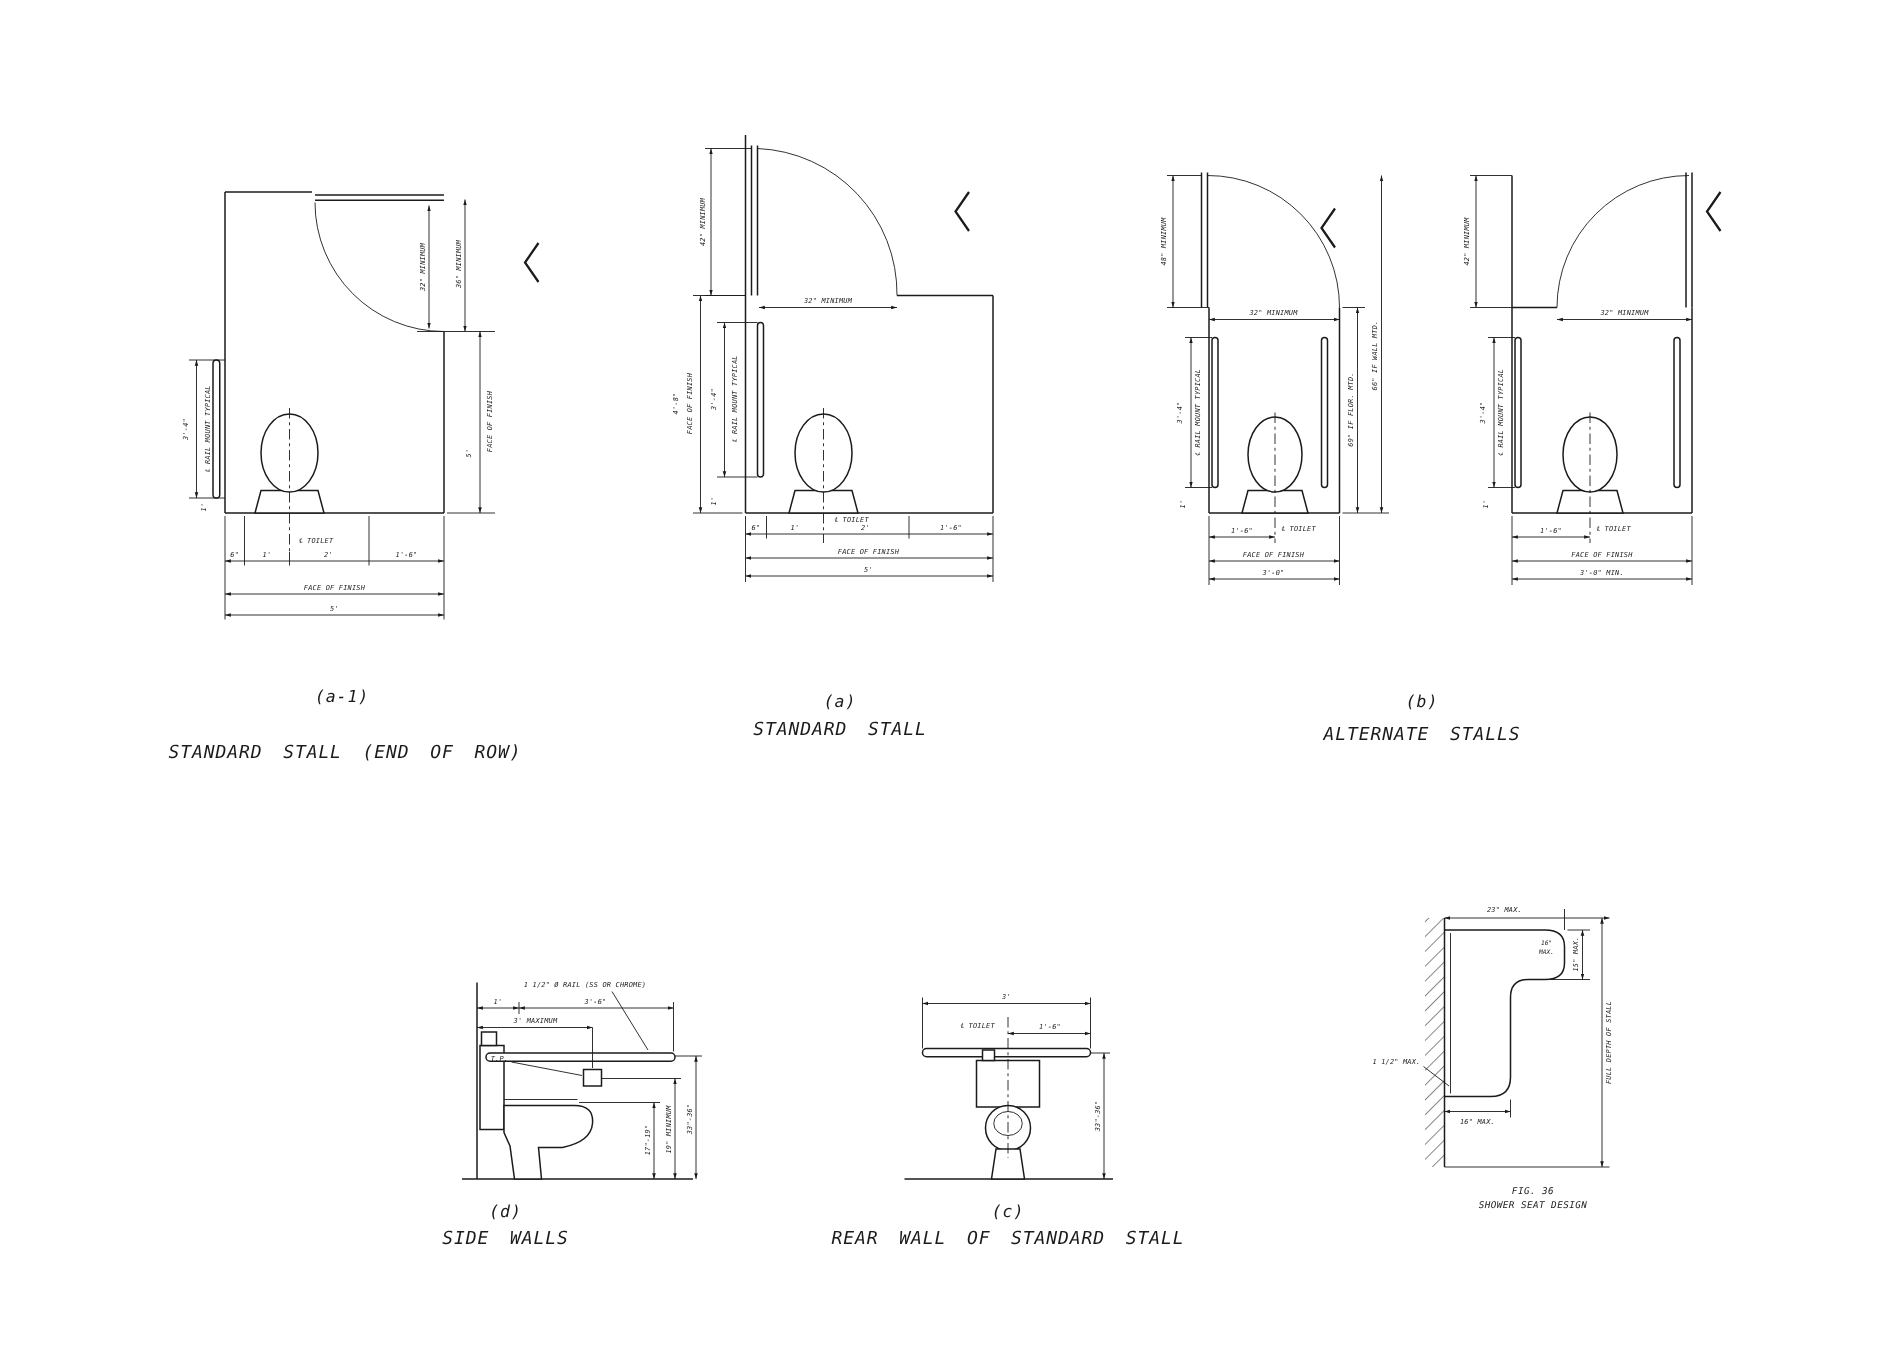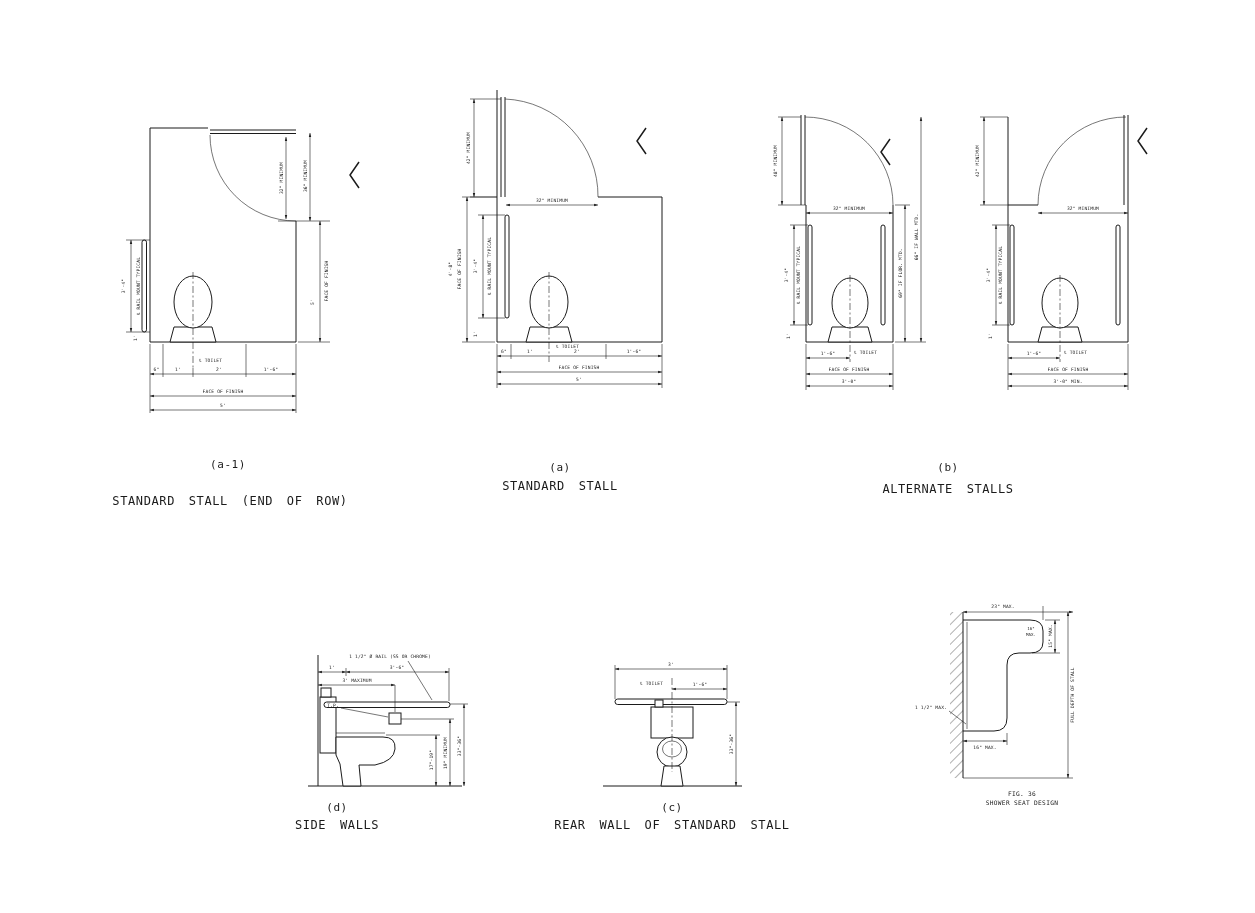--- a/index.html
+++ b/index.html
@@ -1,16 +1,16 @@
 <!DOCTYPE html>
 <html><head>
 <meta charset="utf-8">
 <style>
   html,body{margin:0;padding:0;background:#ffffff;}
-  #stage{position:relative;width:1255px;height:913px;background:#ffffff;overflow:hidden;}
+  #stage{position:relative;width:1255px;height:913px;background:#ffffff;overflow:hidden;font-style:italic;}
   svg{display:block;}
   .ln{fill:none;stroke:#1b1b1b;stroke-width:1;}
   .tn{fill:none;stroke:#1b1b1b;stroke-width:.6;}
   .wt{fill:#ffffff;stroke:#1b1b1b;stroke-width:1;}
   .dsh{stroke-dasharray:7 2.5 2 2.5;}
   .chv{fill:none;stroke:#1b1b1b;stroke-width:1.5;}
   text{fill:#1b1b1b;font-family:"DejaVu Sans Mono","Liberation Mono",monospace;}
   .dtx{font-size:4.6px;text-anchor:middle;letter-spacing:.15px;}
   .dts{font-size:4.6px;text-anchor:start;letter-spacing:.15px;}
   .dte{font-size:4.6px;text-anchor:end;letter-spacing:.15px;}

